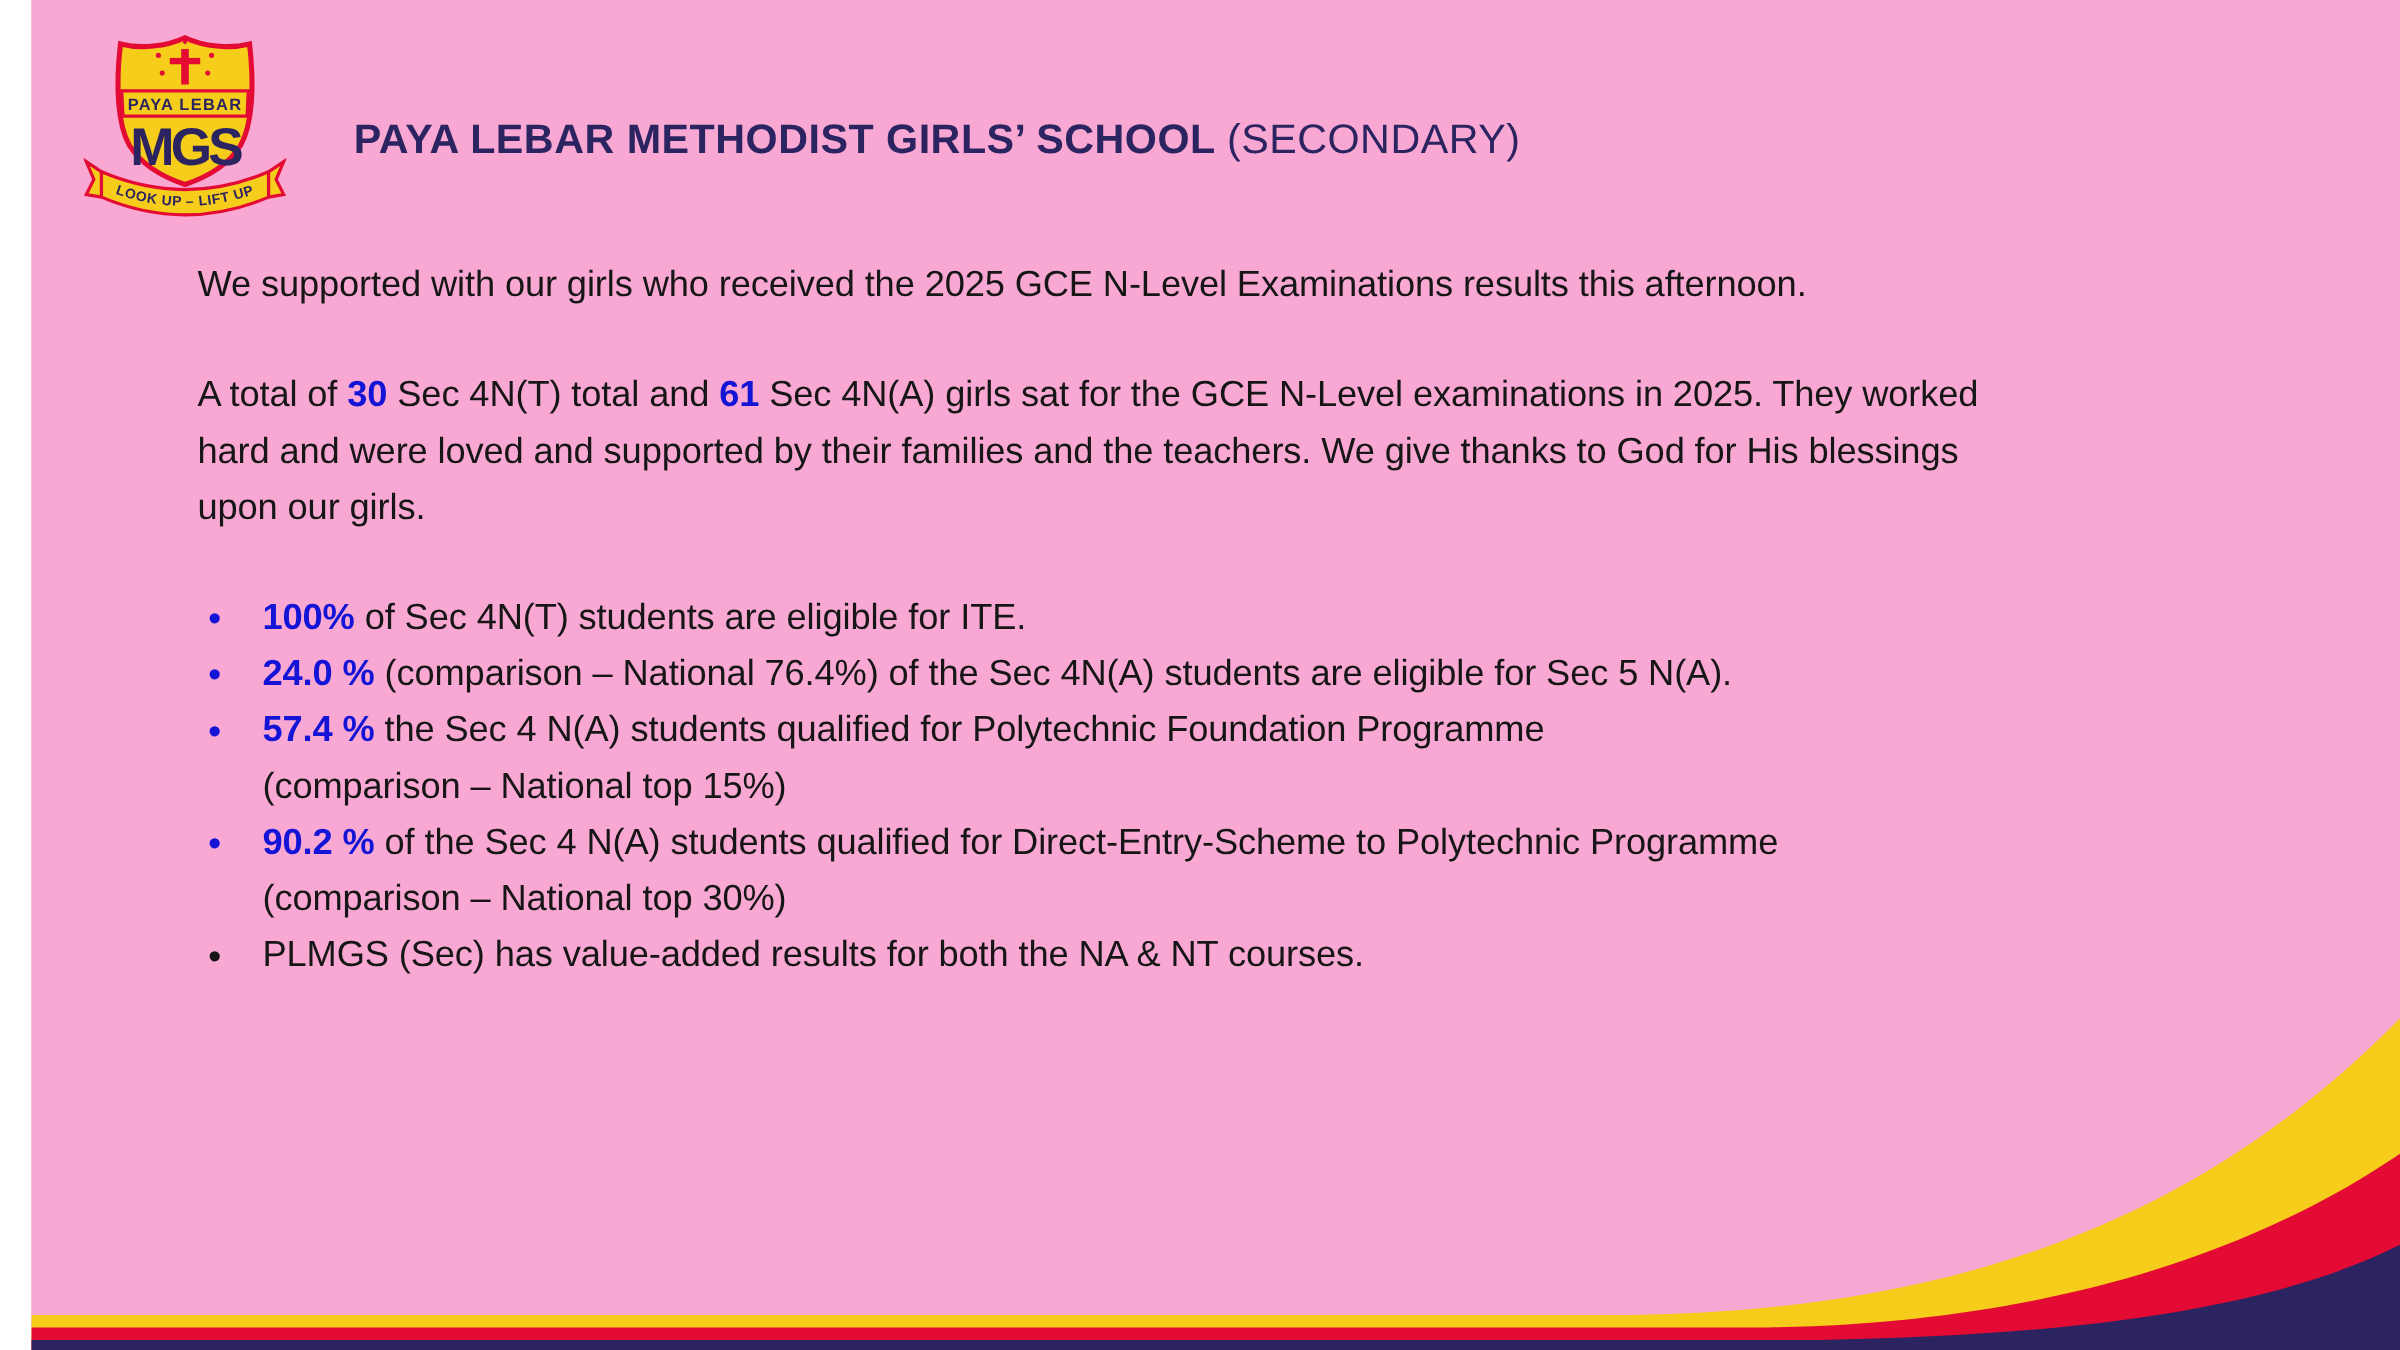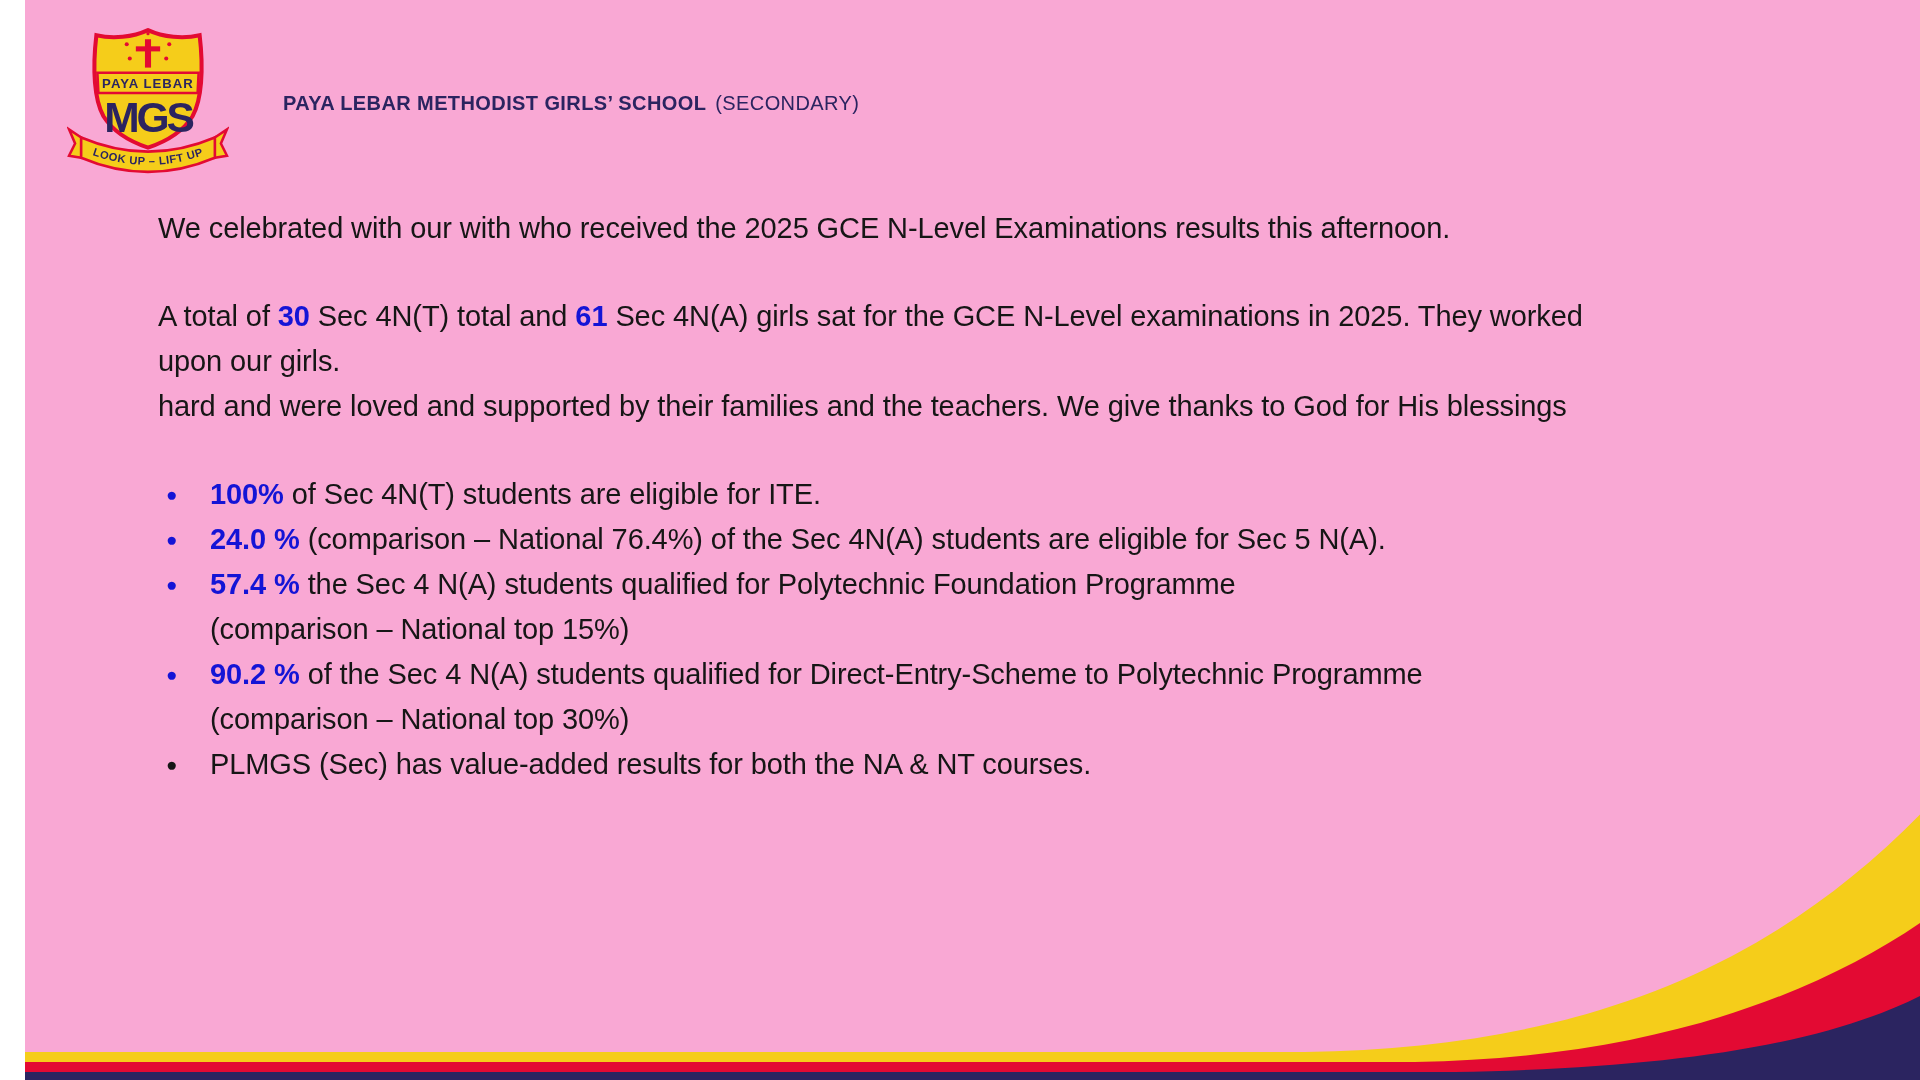--- a/index.html
+++ b/index.html
@@ -3,21 +3,21 @@
 <meta charset="utf-8">
 <style>
   html,body{margin:0;padding:0;background:#fff;}
   .slide{
     position:relative;width:1920px;height:1080px;overflow:hidden;background:#f9a8d4;
     font-family:"Liberation Sans","DejaVu Sans",sans-serif;color:var(--text-black,#161616);margin-left:25px;
   }
   
   .logo{position:absolute;left:42px;top:24px;width:162px;height:152px;}
   .school-name{
-    position:absolute;left:258px;top:92px;font-size:20px;letter-spacing:.4px;
+    position:absolute;left:258px;top:92px;font-size:33px;letter-spacing:.4px;
     color:var(--navy,#2B2460);white-space:nowrap;
   }
   .school-name .bold{font-weight:700;}
   .school-name .suffix{font-weight:400;margin-left:9px;}
   
   .content{position:absolute;left:133px;top:206px;width:1700px;font-size:29px;letter-spacing:-0.1px;}
   .content .block{margin:0 0 43px 0;}
   .content .line{line-height:45px;}
   .seg-b{font-weight:400;}
   .seg-blue{font-weight:700;color:var(--accent-blue,#1414D6);}
@@ -73,26 +73,26 @@
         <textPath href="#mottoPath" startOffset="50%" text-anchor="middle">LOOK UP – LIFT UP</textPath>
       </text>
     </g>
   </svg>
 
   <div class="school-name">
     <span class="bold">PAYA LEBAR METHODIST GIRLS’ SCHOOL</span><span class="suffix">(SECONDARY)</span>
   </div>
 
   <main class="content">
-    <div class="block line"><span>We celebrated with our with who received the </span><span class="seg-b">2025 GCE N-Level</span><span> Examinations results this afternoon.</span></div>
+    <div class="block line"><span>We supported with our girls who received the </span><span class="seg-b">2025 GCE N-Level</span><span> Examinations results this afternoon.</span></div>
 
     <div class="block">
       <div class="line"><span>A total of </span><span class="seg-blue">30</span><span class="seg-b"> Sec 4N(T) total and </span><span class="seg-blue">61</span><span class="seg-b"> Sec 4N(A) girls</span><span> sat for the GCE N-Level examinations in 2025. They worked</span></div>
+      <div class="line"><span>hard and were loved and supported by their families and the teachers. We give thanks to God for His blessings</span></div>
       <div class="line"><span>upon our girls.</span></div>
-      <div class="line"><span>hard and were loved and supported by their families and the teachers. We give thanks to God for His blessings</span></div>
     </div>
 
 
     <ul class="bullets">
         <li>
           <span class="marker ">●</span>
           <div class="li-content">
             <div class="line"><span class="seg-blue">100%</span><span> of Sec 4N(T) students are eligible for ITE.</span></div>
           </div>
         </li>

